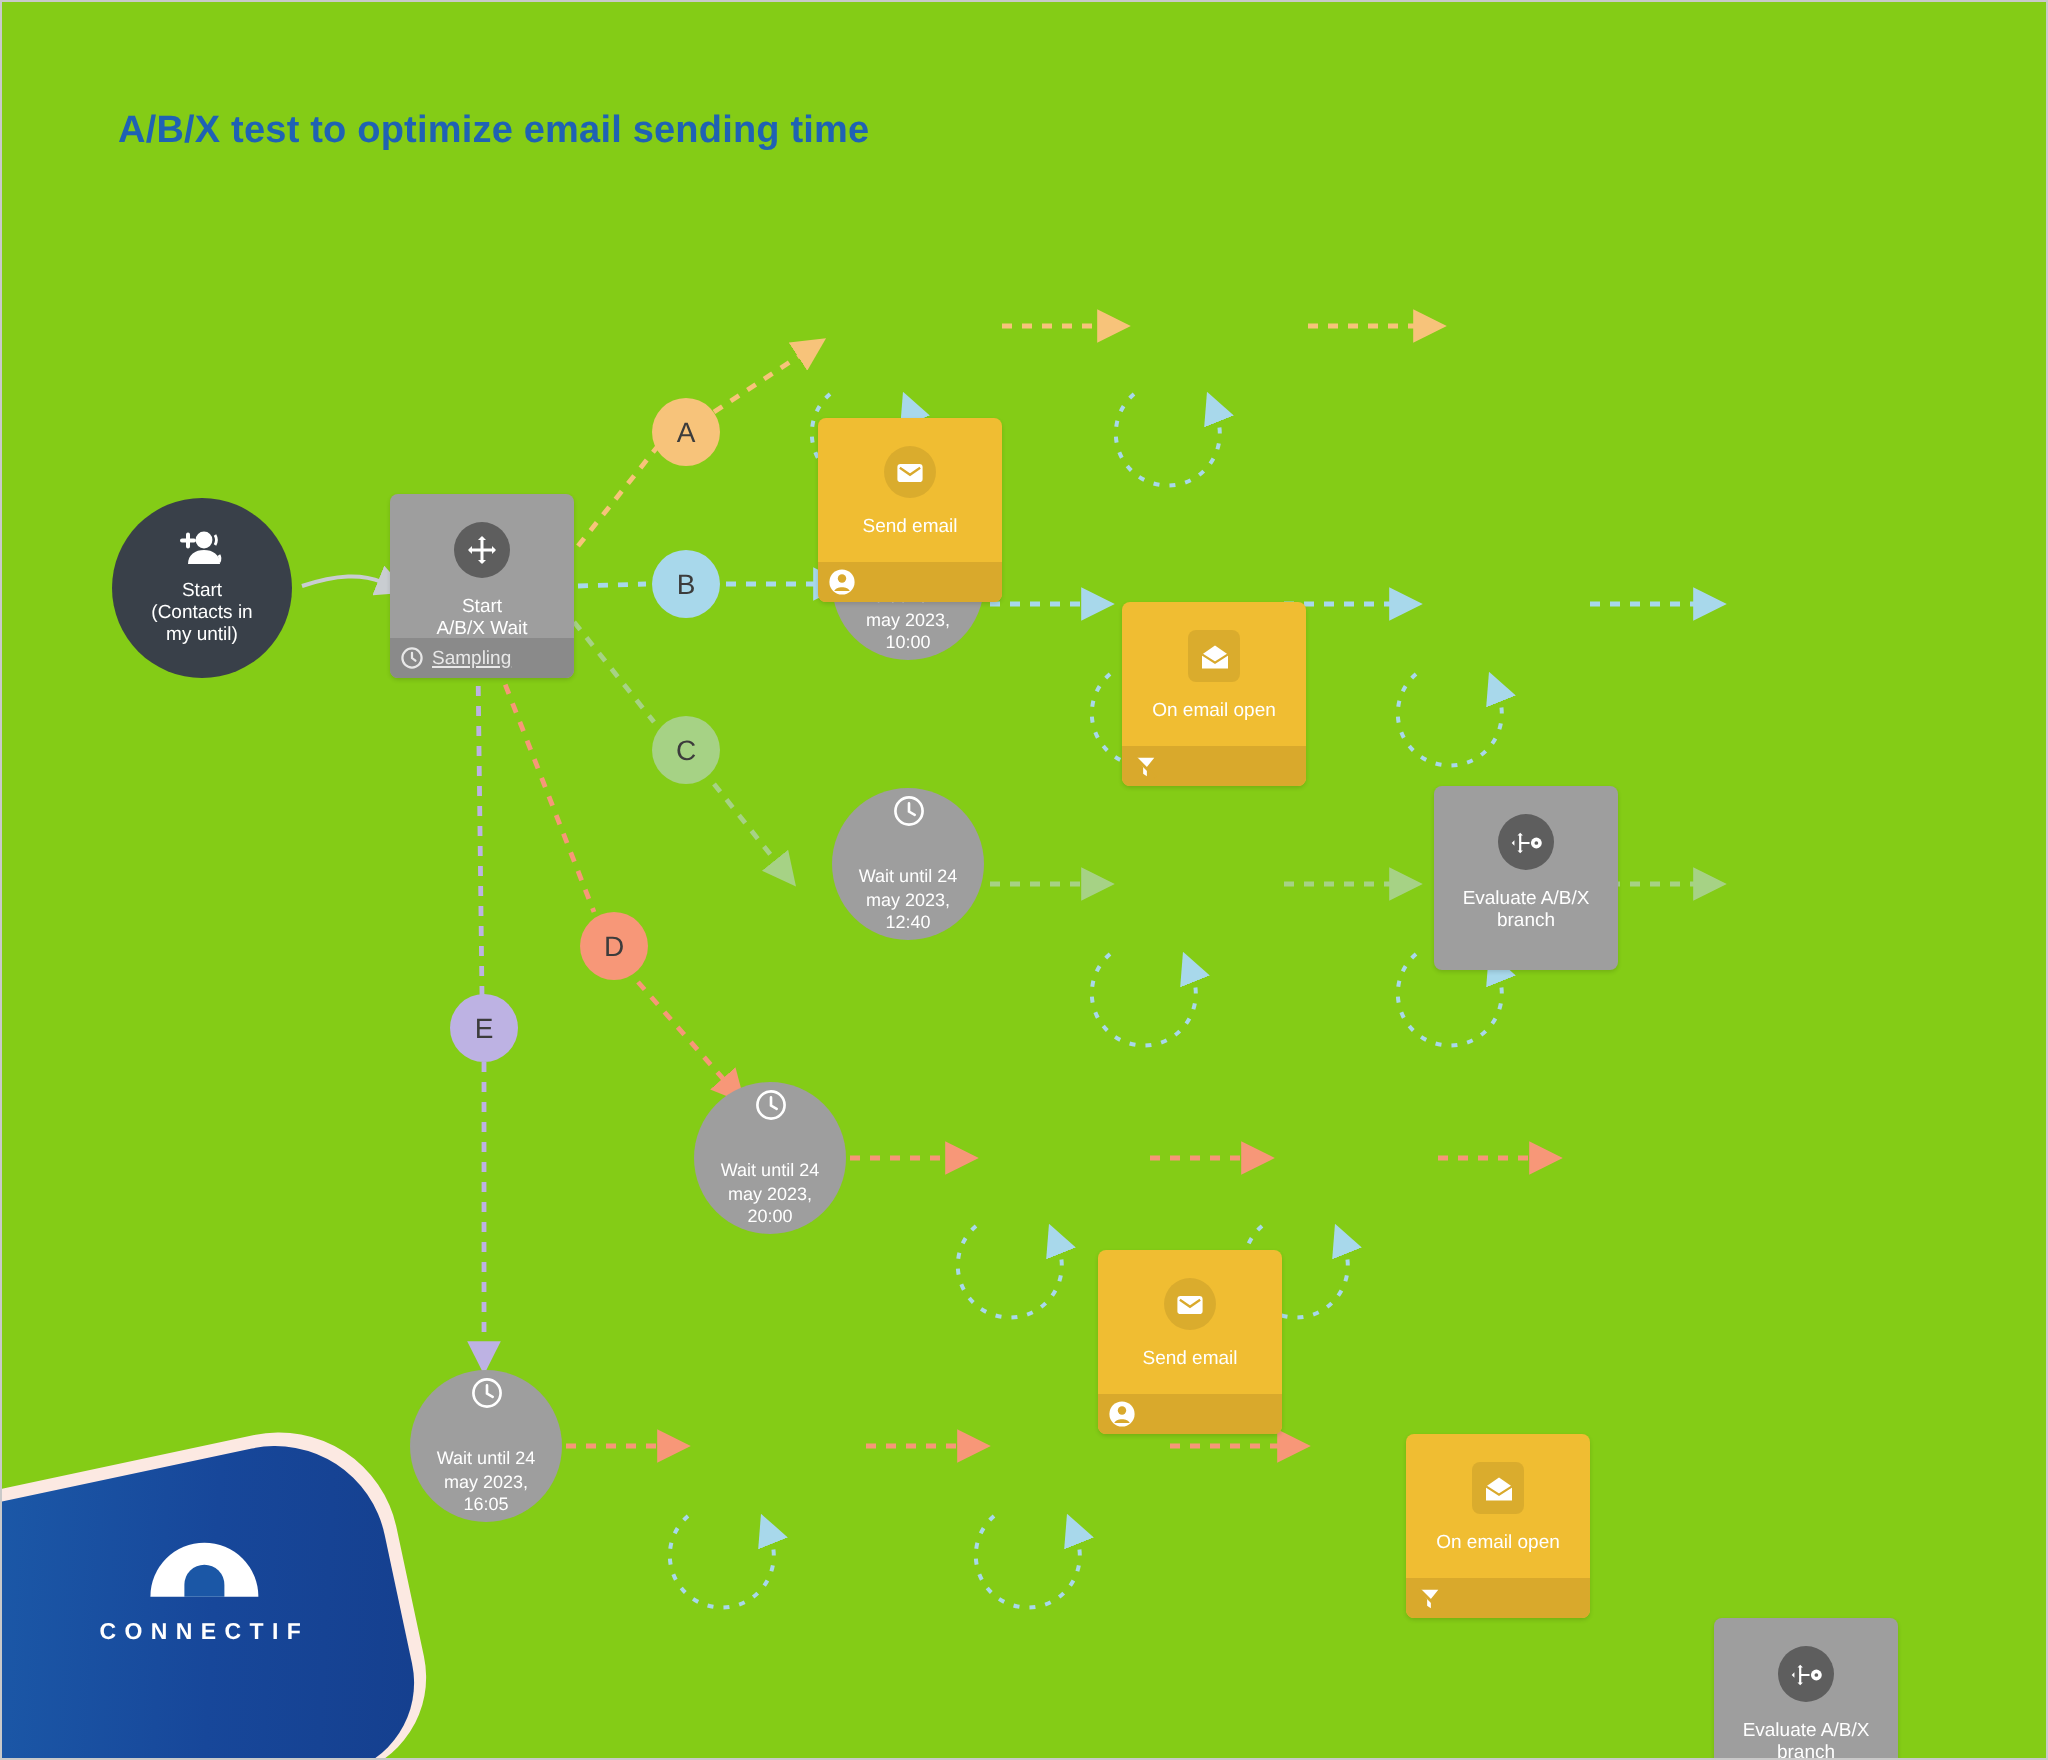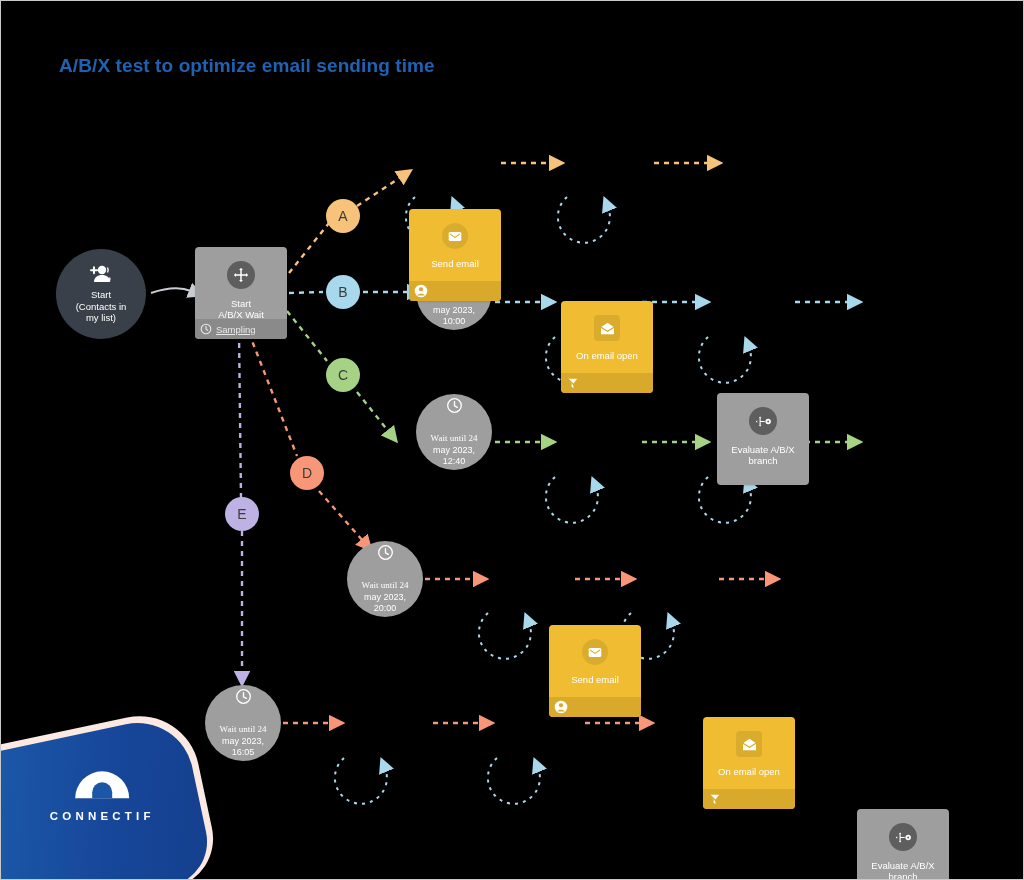--- a/index.html
+++ b/index.html
@@ -2,21 +2,21 @@
 <html><head>
 <meta charset="utf-8">
 <style>
   html,body{margin:0;padding:0;background:#ffffff;}
   body{
     font-family:"Liberation Sans", sans-serif;
     width:1024px;height:880px;overflow:hidden;
   }
   #page{
     position:relative;width:1024px;height:880px;
-    background:#000000;
+    background:#84cc16;
     border:1px solid #c9c9c9;
     box-sizing:border-box;
     overflow:hidden;
   }
   #canvas{position:absolute;inset:0;}
   svg#wires{position:absolute;left:0;top:0;width:1024px;height:880px;pointer-events:none;}
 
   
   .title{
     position:absolute;left:58px;top:54px;
@@ -78,21 +78,21 @@
     display:flex;align-items:center;justify-content:center;
   }
 
   
   .wait{
     width:76px;height:76px;border-radius:50%;
     background:#9E9E9E;color:#fff;
     display:flex;flex-direction:column;align-items:center;justify-content:center;
     text-align:center;font-size:9px;line-height:1.25;
   }
-  .wait .lbl{margin-top:16px;padding:0 6px;font-family:Liberation Serif, serif;}
+  .wait .lbl{margin-top:16px;padding:0 6px;}
 
   
   .branch{
     width:34px;height:34px;border-radius:50%;
     display:flex;align-items:center;justify-content:center;
     font-size:14px;color:#3c3c3c;
   }
 
   
   .logo{
@@ -211,21 +211,21 @@
         <svg width="24" height="18" viewBox="0 0 24 18">
           <circle cx="13" cy="5" r="4.2" fill="#fff"></circle>
           <path d="M5,17 C5,12.3 8.7,10 13,10 C17.3,10 21,12.3 21,17 Z" fill="#fff"></path>
           <path d="M2,5.2 h6 M5,2.2 v6" stroke="#fff" stroke-width="2" stroke-linecap="round"></path>
           <path d="M18.5,2.5 a5,5 0 0 1 0,5" stroke="#fff" stroke-width="1.4" fill="none"></path>
           <path d="M20.5,12.5 a3.5,3.5 0 0 1 0,3.5" stroke="#fff" stroke-width="1.4" fill="none"></path>
         </svg>
       </span>
       <span class="lbl">Start</span>
       <span class="lbl" style="margin-top:0">(Contacts in</span>
-      <span class="lbl" style="margin-top:0">my list)</span>
+      <span class="lbl" style="margin-top:0">my until)</span>
     </div>
 
     <div class="node sq grey" style="left:194px;top:246px;">
       <span class="topico badge-dark">
         <svg width="16" height="16" viewBox="0 0 16 16">
           <path d="M8,2.2 v11.6 M2.2,8 h11.6" stroke="#fff" stroke-width="1.5" stroke-linecap="round"></path>
           <path d="M8,1 l2,2 l-4,0 z M8,15 l2,-2 l-4,0 z M1,8 l2,2 l0,-4 z M15,8 l-2,2 l0,-4 z" fill="#fff"></path>
         </svg>
       </span>
       <span class="lbl">Start</span>

